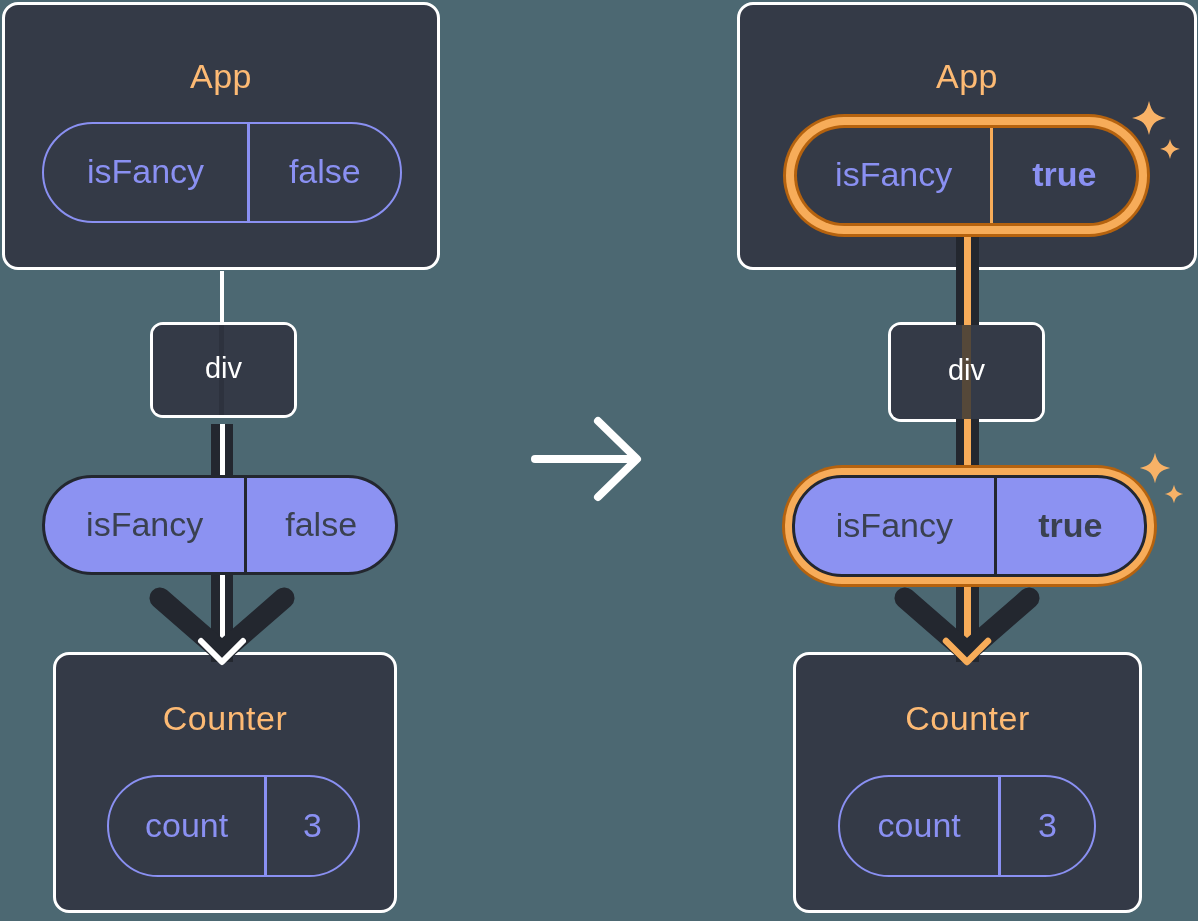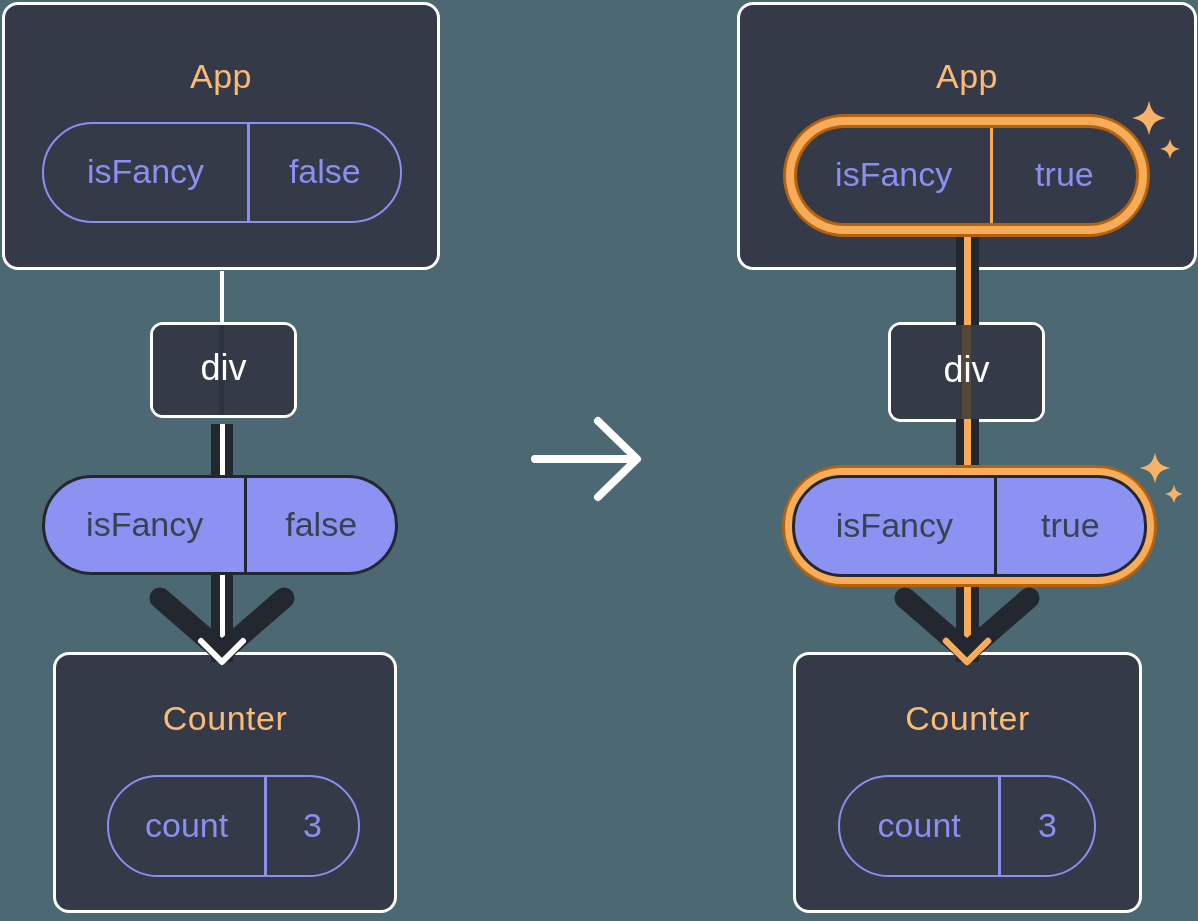--- a/index.html
+++ b/index.html
@@ -18,35 +18,35 @@
 
   .pill{position:absolute;display:flex;align-items:stretch;box-sizing:border-box;z-index:5;}
   .pill .cell{display:flex;align-items:center;justify-content:center;font-size:34px;line-height:1;padding-bottom:3px;}
   .cell.c1{flex:1.35;} .cell.c2{flex:1;}
   .cellwide.c1{flex:1.7;} .cellwide.c2{flex:1;}
   .outline-pill{background:var(--panel);border:2.5px solid var(--purple);border-radius:52px;color:var(--purple);}
   .filled-pill{background:var(--purple-fill);border:3px solid var(--dark-line);border-radius:52px;color:var(--dark-text);}
   .divider-purple{width:2.5px;background:var(--purple);}
   .divider-dark{width:3px;background:var(--dark-line);}
   .divider-orange{width:2.5px;background:var(--orange);}
-  .bold{font-weight:400;}
+  .bold{font-weight:700;}
 
   .ringwrap{position:absolute;z-index:5;}
   .ring1{background:var(--orange-dark);border-radius:62px;padding:3px;height:100%;box-sizing:border-box;}
   .ring2{background:var(--orange);border-radius:58px;padding:8px;height:100%;box-sizing:border-box;}
   .ring2.thin{padding:7px;border-radius:57px;}
   .ring3{background:var(--orange-dark);border-radius:51px;padding:3px;height:100%;box-sizing:border-box;}
   .ringcore{background:var(--panel);border-radius:48px;height:100%;display:flex;align-items:stretch;color:var(--purple);}
   .ringcore .cell,.ringpill .cell{display:flex;align-items:center;justify-content:center;font-size:34px;line-height:1;padding-bottom:3px;}
   .ringpill{background:var(--purple-fill);border:3px solid var(--dark-line);border-radius:50px;height:100%;box-sizing:border-box;display:flex;align-items:stretch;color:var(--dark-text);}
 
   .vline{position:absolute;z-index:2;}
   .overlay{position:absolute;background:var(--panel);z-index:3;border-radius:9px;}
   .faint-stripe{position:absolute;top:0;height:100%;}
-  .divlabel{position:absolute;width:100%;text-align:center;color:#fff;font-size:36px;top:50%;transform:translateY(-54%);z-index:4;}
+  .divlabel{position:absolute;width:100%;text-align:center;color:#fff;font-size:29px;top:50%;transform:translateY(-54%);z-index:4;}
 
   svg{position:absolute;overflow:visible;}
   .stroke-dark{stroke:var(--dark-line);fill:none;stroke-linecap:round;stroke-linejoin:round;}
   .stroke-white{stroke:var(--white-line);fill:none;stroke-linecap:round;stroke-linejoin:round;}
   .stroke-orange{stroke:var(--orange);fill:none;stroke-linecap:round;stroke-linejoin:round;}
   .sparkle-fill{fill:var(--sparkle);}
 </style>
 </head>
 <body>
 

